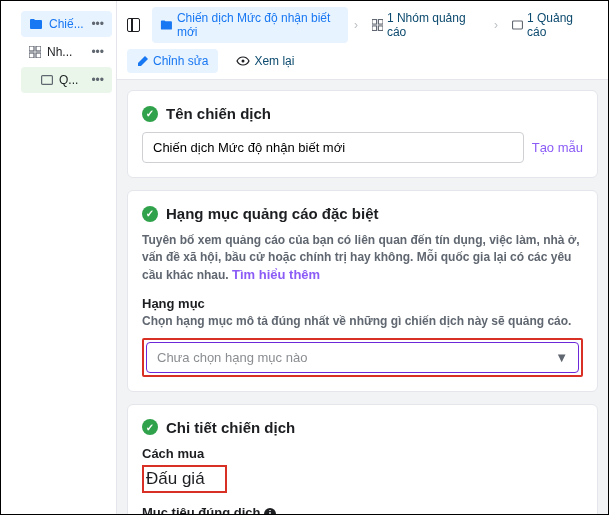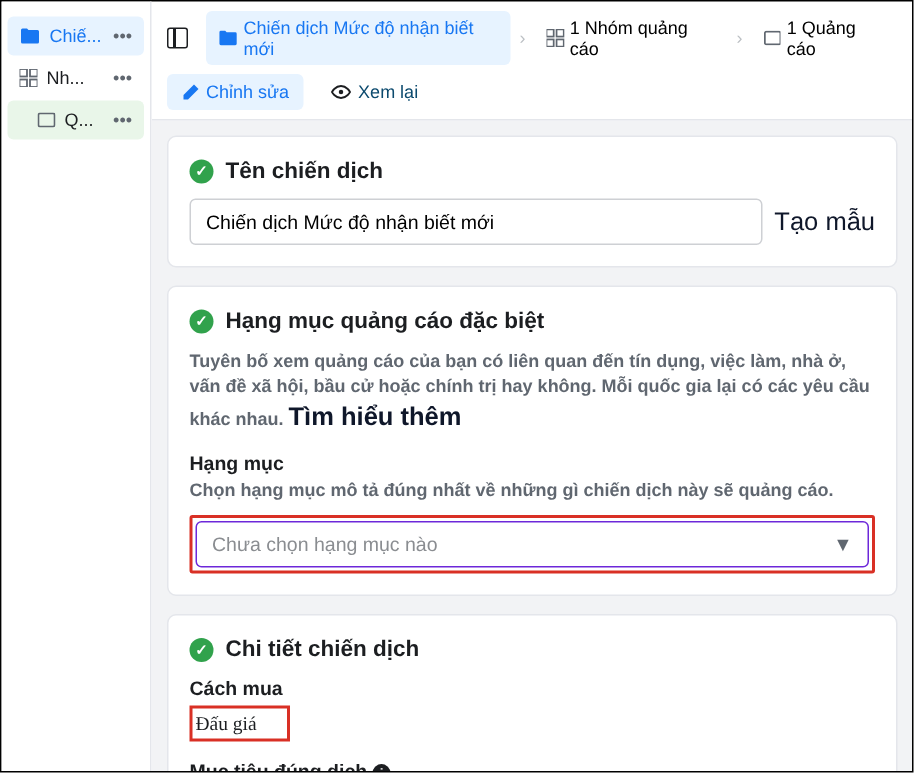--- a/index.html
+++ b/index.html
@@ -1,48 +1,48 @@
 <!DOCTYPE html>
 <html><head>
   <meta charset="utf-8">
   <style>
     * { box-sizing: border-box; margin: 0; padding: 0; }
     body { font-family: -apple-system, BlinkMacSystemFont, "Segoe UI", Helvetica, Arial, sans-serif; font-size: 13px; color: #1c1e21; width: 609px; height: 515px; overflow: hidden; border: 1px solid #000; }
-    .container { display: flex; height: 100%; }
+    .container { display: flex; height: 100%; padding-left: 16px; }
     .sidebar { width: 100px; background: #fff; border-right: 1px solid #e4e6eb; padding-top: 8px; }
     .sidebar-item { display: flex; align-items: center; padding: 6px 8px; margin: 2px 4px; border-radius: 4px; font-size: 12px; }
     .sidebar-item.campaign { background: #e7f3ff; color: #1877f2; }
     .sidebar-item.adset { }
     .sidebar-item.ad { background: #e9f6e9; padding-left: 20px; }
     .sidebar-item .icon { margin-right: 6px; flex-shrink: 0; }
     .sidebar-item .label { white-space: nowrap; overflow: hidden; text-overflow: ellipsis; flex: 1; }
     .sidebar-item .dots { color: #606770; margin-left: 4px; }
     .main { flex: 1; background: #f2f3f5; display: flex; flex-direction: column; overflow: auto; }
     .topbar { background: #fff; border-bottom: 1px solid #e4e6eb; padding: 6px 10px; }
     .breadcrumb { display: flex; align-items: center; gap: 6px; font-size: 12px; }
-    .crumb { display: inline-flex; align-items: center; gap: 4px; padding: 4px 8px; border-radius: 4px; color: #000000; }
+    .crumb { display: inline-flex; align-items: center; gap: 4px; padding: 4px 8px; border-radius: 4px; color: #0c4a6e; }
     .crumb.active { background: #e7f3ff; color: #1877f2; }
     .crumb-sep { color: #bcc0c4; }
     .actions { display: flex; justify-content: flex-start; gap: 8px; margin-top: 6px; }
     .btn { display: inline-flex; align-items: center; gap: 4px; padding: 5px 10px; border-radius: 4px; border: none; font-size: 12px; cursor: pointer; }
     .btn-primary { background: #e7f3ff; color: #1877f2; }
     .btn-ghost { background: transparent; color: #0c4a6e; }
     .content { padding: 10px; }
     .card { background: #fff; border: 1px solid #e4e6eb; border-radius: 6px; padding: 14px; margin-bottom: 12px; }
     .card-title { display: flex; align-items: center; gap: 8px; font-size: 15px; font-weight: 600; margin-bottom: 10px; }
     .check { width: 16px; height: 16px; background: #31a24c; border-radius: 50%; display: inline-flex; align-items: center; justify-content: center; color: #fff; font-size: 10px; }
     .input-row { display: flex; gap: 8px; align-items: center; }
     .text-input { flex: 1; border: 1px solid #ced0d4; border-radius: 4px; padding: 7px 10px; font-size: 13px; }
-    .link { color: #0f172a; font-size: 17px; cursor: pointer; }
+    .link { color: #8b5cf6; font-size: 13px; cursor: pointer; }
     .desc { font-size: 12px; color: #606770; line-height: 1.4; font-weight: bold; }
     .subhead { font-weight: 600; font-size: 13px; margin-top: 12px; margin-bottom: 2px; }
     .select-wrapper { margin-top: 8px; border: 2px solid #d93025; border-radius: 2px; display: flex; align-items: center; background: #fff; }
     .select { flex: 1; border: 1px solid #6d28d9; border-radius: 4px; padding: 7px 10px; font-size: 13px; color: #8a8d91; display: flex; align-items: center; justify-content: space-between; margin: 2px; }
     .chevron { color: #606770; }
-    .value-box { display: inline-block; border: 2px solid #d93025; padding: 2px 20px 2px 2px; margin-top: 2px; font-size: 13px; font-family: Liberation Serif, serif; }
+    .value-box { display: inline-block; border: 2px solid #d93025; padding: 2px 20px 2px 2px; margin-top: 2px; font-size: 17px; }
     .section { margin-bottom: 12px; }
     .info-icon { width: 12px; height: 12px; border-radius: 50%; background: #1c1e21; color: #fff; display: inline-flex; align-items: center; justify-content: center; font-size: 9px; font-weight: bold; }
     .panel-icon { width: 14px; height: 14px; border: 1.5px solid #1c1e21; border-radius: 2px; position: relative; margin-right: 6px; }
     .panel-icon::before { content: ''; position: absolute; left: 3px; top: 0; bottom: 0; width: 1.5px; background: #1c1e21; }
     svg { display: block; }
   </style>
 </head>
 <body>
 
 <div class="container">

